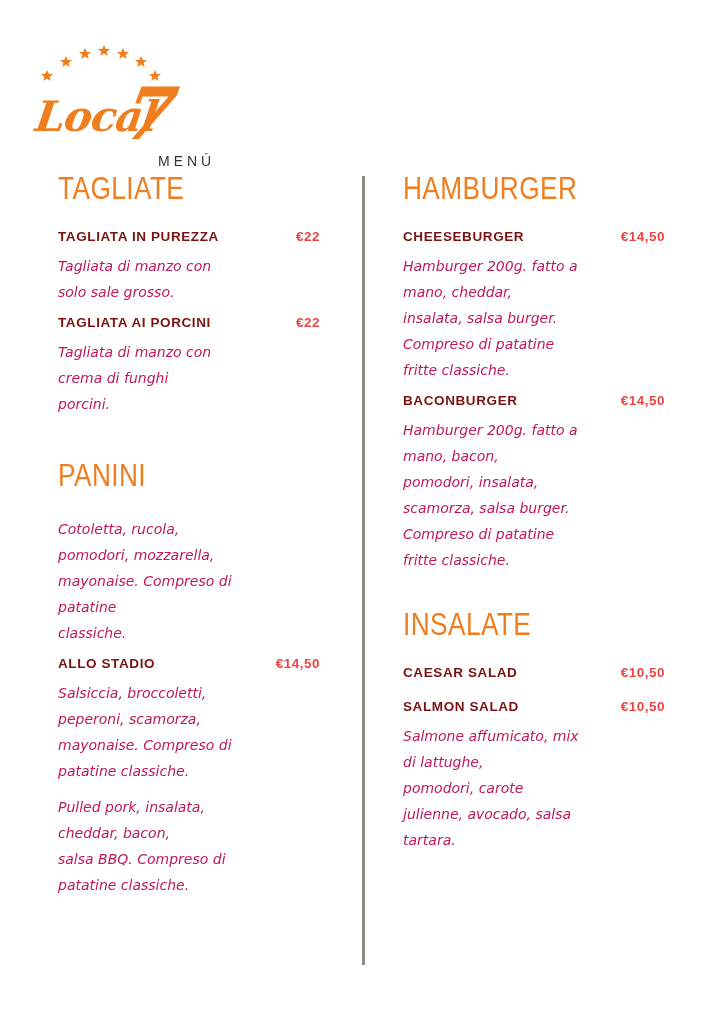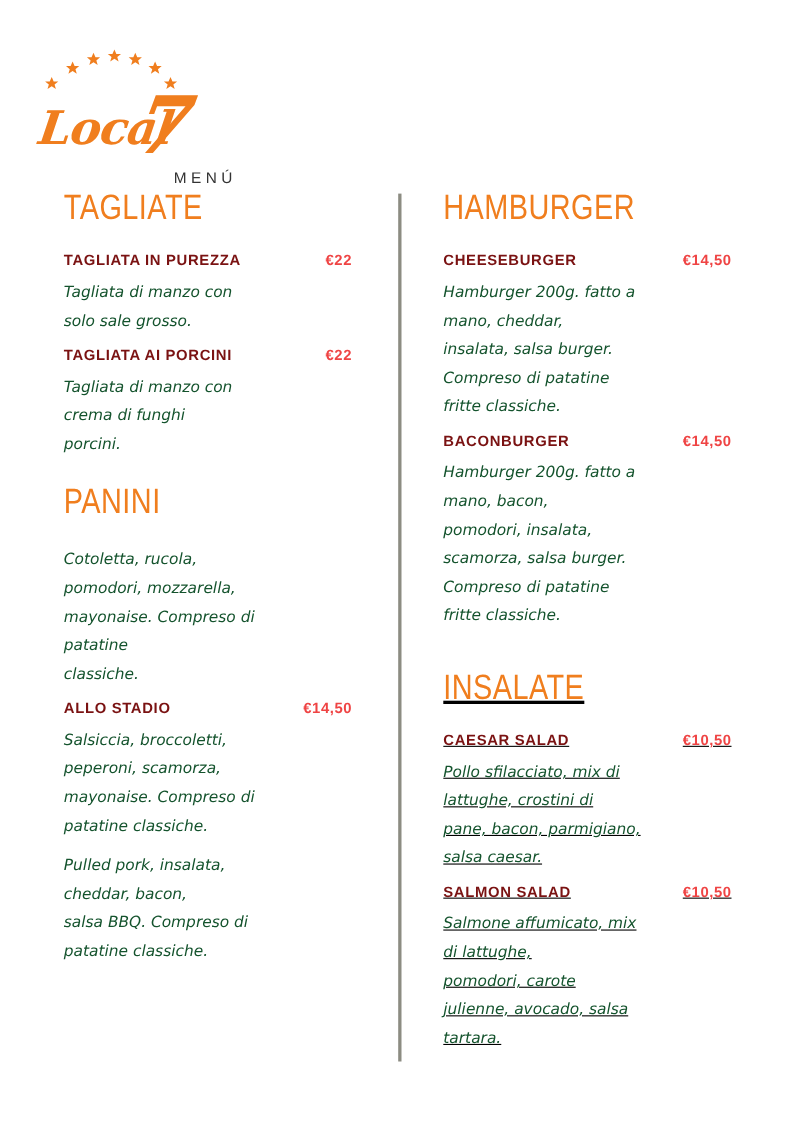--- a/index.html
+++ b/index.html
@@ -30,23 +30,23 @@
   .section-title {
     font-family: "Liberation Sans", sans-serif; color: #f07e1e; font-size: 32px;
     transform: scaleX(0.82); transform-origin: left center; line-height: 36px; margin: 0;
     letter-spacing: 0.5px; font-weight: normal;
   }
   .items { margin-top: 23px; }
   .item { margin-bottom: 10px; }
   .item-head { display: flex; justify-content: space-between; align-items: baseline; height: 24px; }
   .item-name { color: #7a1212; font-weight: bold; font-size: 13.5px; letter-spacing: 0.6px; }
   .item-price { color: #ef4444; font-size: 13.5px; letter-spacing: 0.5px; font-weight: bold; }
-  .item-desc { font-family: "DejaVu Sans", sans-serif; font-style: italic; font-size: 14px; color: #14532d; line-height: 26px; white-space: pre-line; width: 200px; }
-  .gap-panini { margin-top: 20px; }
-  .gap-insalate { margin-top: 33px; text-decoration: underline; }
+  .item-desc { font-family: "DejaVu Sans", sans-serif; font-style: italic; font-size: 14px; color: #be185d; line-height: 26px; white-space: pre-line; width: 200px; }
+  .gap-panini { margin-top: 40px; }
+  .gap-insalate { margin-top: 33px; }
 </style>
 </head>
 <body>
 
 <div class="logo">
   <svg width="200" height="60" viewBox="0 0 200 60">
     <g fill="#f07e1e">
       <polygon points="0,-6 1.8,-1.9 6,-1.9 2.6,0.9 3.8,5 0,2.5 -3.8,5 -2.6,0.9 -6,-1.9 -1.8,-1.9" transform="translate(17,36)"></polygon>
       <polygon points="0,-6 1.8,-1.9 6,-1.9 2.6,0.9 3.8,5 0,2.5 -3.8,5 -2.6,0.9 -6,-1.9 -1.8,-1.9" transform="translate(36,22)"></polygon>
       <polygon points="0,-6 1.8,-1.9 6,-1.9 2.6,0.9 3.8,5 0,2.5 -3.8,5 -2.6,0.9 -6,-1.9 -1.8,-1.9" transform="translate(55,14)"></polygon>
@@ -148,24 +148,20 @@
   </section>
 
   <section class="gap-insalate">
     <h2 class="section-title">INSALATE</h2>
     <div class="items">
       <div class="item">
         <div class="item-head">
           <span class="item-name">CAESAR SALAD</span>
           <span class="item-price">€10,50</span>
         </div>
-        <div class="item-desc">Pollo sfilacciato, mix di
-lattughe, crostini di
-pane, bacon, parmigiano,
-salsa caesar.</div>
       </div>
       <div class="item">
         <div class="item-head">
           <span class="item-name">SALMON SALAD</span>
           <span class="item-price">€10,50</span>
         </div>
         <div class="item-desc">Salmone affumicato, mix
 di lattughe,
 pomodori, carote
 julienne, avocado, salsa

